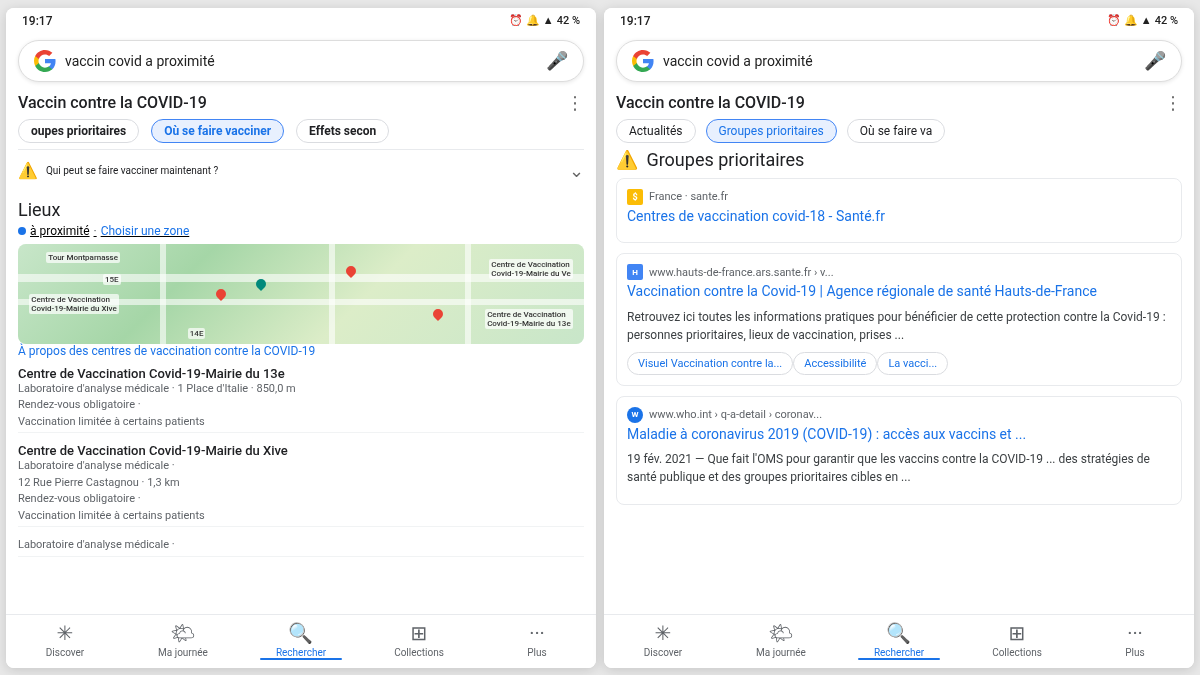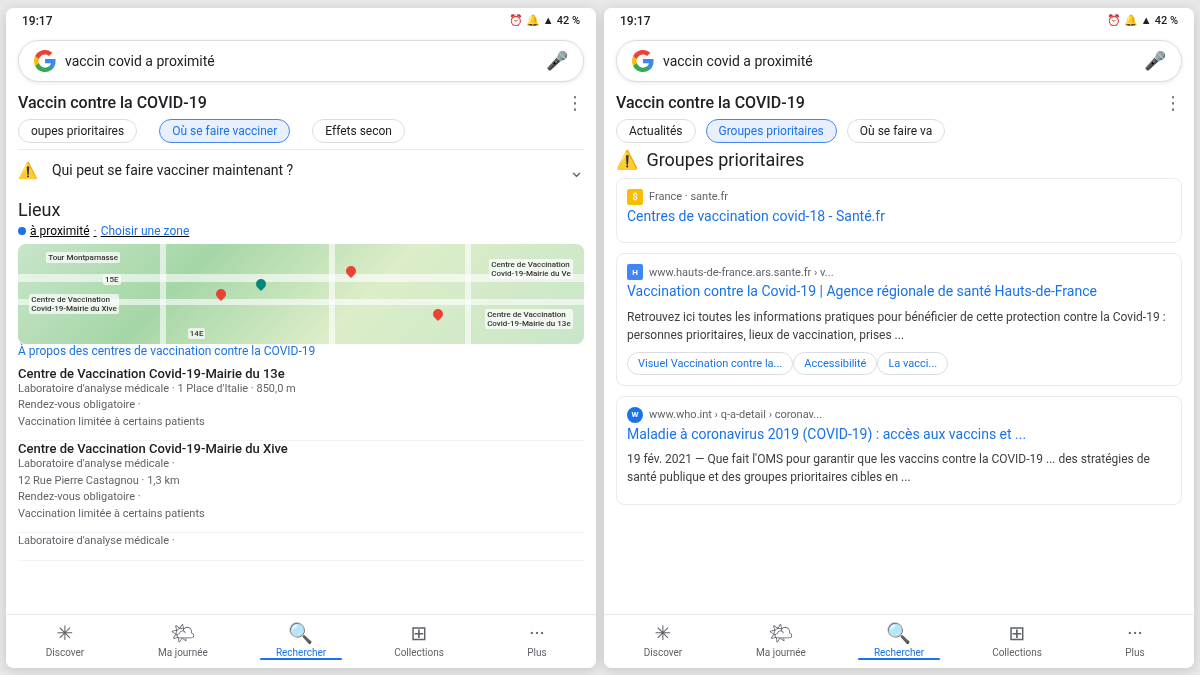--- a/index.html
+++ b/index.html
@@ -90,23 +90,24 @@
     }
 
     .topic-title .dots {
       font-size: 18px;
       color: #666;
       cursor: pointer;
     }
 
     .chips-row {
       display: flex;
-      gap: 22px;
+      gap: 12px;
       overflow: hidden;
       margin: 6px 0;
+      font-weight: bold;
     }
 
     .chip {
       padding: 4px 12px;
       border: 1px solid #dadce0;
       border-radius: 16px;
       font-size: 12px;
       color: #202124;
       white-space: nowrap;
       background: #fff;
@@ -128,23 +129,22 @@
       cursor: pointer;
     }
 
     .accordion-icon {
       color: #ea4335;
       font-size: 16px;
     }
 
     .accordion-text {
       flex: 1;
-      font-size: 14px;
+      font-size: 10px;
       color: #202124;
-      margin-left: 6px;
     }
 
     .accordion-arrow {
       color: #666;
       font-size: 18px;
     }
 
     .section-title {
       font-size: 18px;
       font-weight: 400;
@@ -224,21 +224,22 @@
     .map-pin.teal { background: #00897b; }
 
     .map-link {
       color: #1a73e8;
       font-size: 12px;
       display: block;
       margin-bottom: 8px;
     }
 
     .vaccination-center {
-      padding-bottom: 10px;
+      margin-bottom: 10px;
+      padding-bottom: 2px;
       border-bottom: 1px solid #f1f3f4;
     }
 
     .center-name {
       font-size: 13px;
       font-weight: 500;
       color: #202124;
     }
 
     .center-details {

